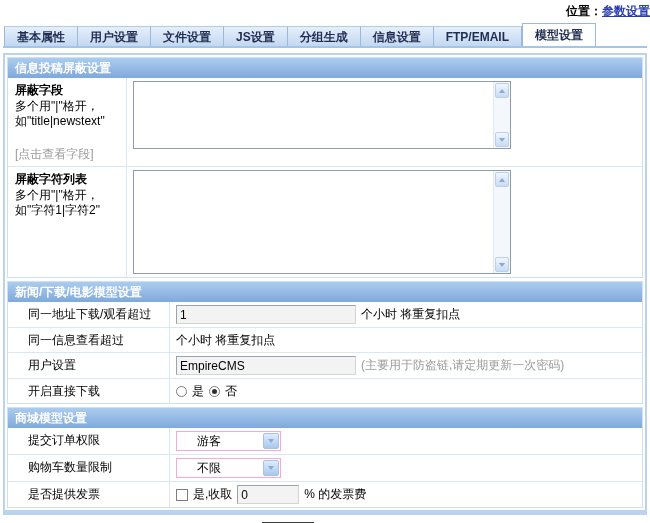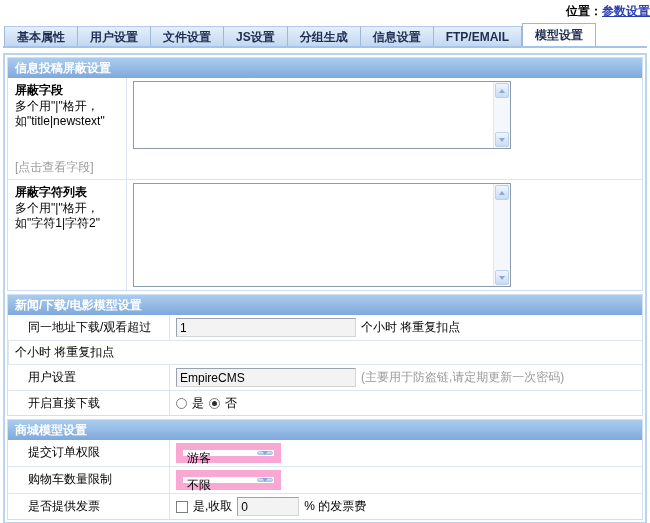--- a/index.html
+++ b/index.html
@@ -34,21 +34,21 @@
   }
   .row { display: flex; background: #fff; }
   .row + .row { border-top: 1px solid #dce6f2; }
   .cell-label { padding: 5px 2px 4px 7px; line-height: 15px; }
   .cell-field { flex: 1; border-left: 1px solid #dce6f2; padding: 3px 6px; display: flex; align-items: center; gap: 5px; }
   .sec-wide .cell-label { width: 118px; }
   .sec-narrow .cell-label { width: 148px; margin-left: 13px; }
   .row.top .cell-field { align-items: flex-start; }
   .lbl-title { font-weight: bold; }
   .lbl-desc { margin-top: 1px; }
-  .view-link { color: #9a9a9a; margin-top: 31px; cursor: pointer; }
+  .view-link { color: #9a9a9a; margin-top: 18px; cursor: pointer; }
   .muted { color: #9a9a9a; }
 
   
   .ta-box { position: relative; border: 1px solid #8e9bab; background: #fff; width: 378px; }
   .ta-box textarea {
     position: absolute; inset: 0; right: 17px; width: calc(100% - 17px); height: 100%;
     border: none; resize: none; outline: none; background: #fff;
     font-family: "Liberation Sans", "DejaVu Sans", sans-serif; font-size: 12px; padding: 2px 3px;
   }
   .ta-h1 { height: 68px; }
@@ -70,22 +70,22 @@
   .txt-main { width: 180px; }
   .txt-small { width: 62px; }
 
   
   .radio { width: 11px; height: 11px; border-radius: 50%; border: 1px solid #7d7d7d; background: #fff; display: inline-block; position: relative; cursor: pointer; flex: none; }
   .radio.checked::after { content: ""; position: absolute; left: 2px; top: 2px; width: 5px; height: 5px; border-radius: 50%; background: #2e2e2e; }
   .checkbox { width: 12px; height: 12px; border: 1px solid #7d7d7d; background: #fff; display: inline-block; cursor: pointer; flex: none; }
 
   
   .sel {
-    width: 105px; height: 20px; border: 7px solid #f9a8d4; background: #fff; position: relative;
-    display: flex; align-items: flex-start; padding-left: 4px; cursor: pointer; flex: none;
+    width: 105px; height: 20px; border: 1px solid #f9a8d4; background: #fff; position: relative;
+    display: flex; align-items: flex-end; padding-left: 20px; cursor: pointer; flex: none;
   }
   .sel-btn {
     position: absolute; right: 1px; top: 1px; bottom: 1px; width: 16px; border: 1px solid #a6c2e6; border-radius: 2px;
     background: linear-gradient(#dfecfc, #a9c7ec); display: flex; align-items: center; justify-content: center;
   }
 
   
   .btnrow { text-align: center; margin-top: 7px; }
   .btn {
     display: inline-block; height: 21px; line-height: 19px; padding: 0 12px; font-weight: bold; font-size: 12px;
@@ -166,20 +166,21 @@
 
     <div class="row">
       <div class="cell-label">同一地址下载/观看超过</div>
       <div class="cell-field">
         <input type="text" class="txt txt-main" value="1" style="">
         <span>个小时 将重复扣点</span>
       </div>
     </div>
 
     <div class="row">
+      <div class="cell-label">同一信息查看超过</div>
       <div class="cell-field">
         <span>个小时 将重复扣点</span>
       </div>
     </div>
 
     <div class="row">
       <div class="cell-label">用户设置</div>
       <div class="cell-field">
         <input type="text" class="txt txt-main" value="EmpireCMS" style="">
         <span class="muted">(主要用于防盗链,请定期更新一次密码)</span>

